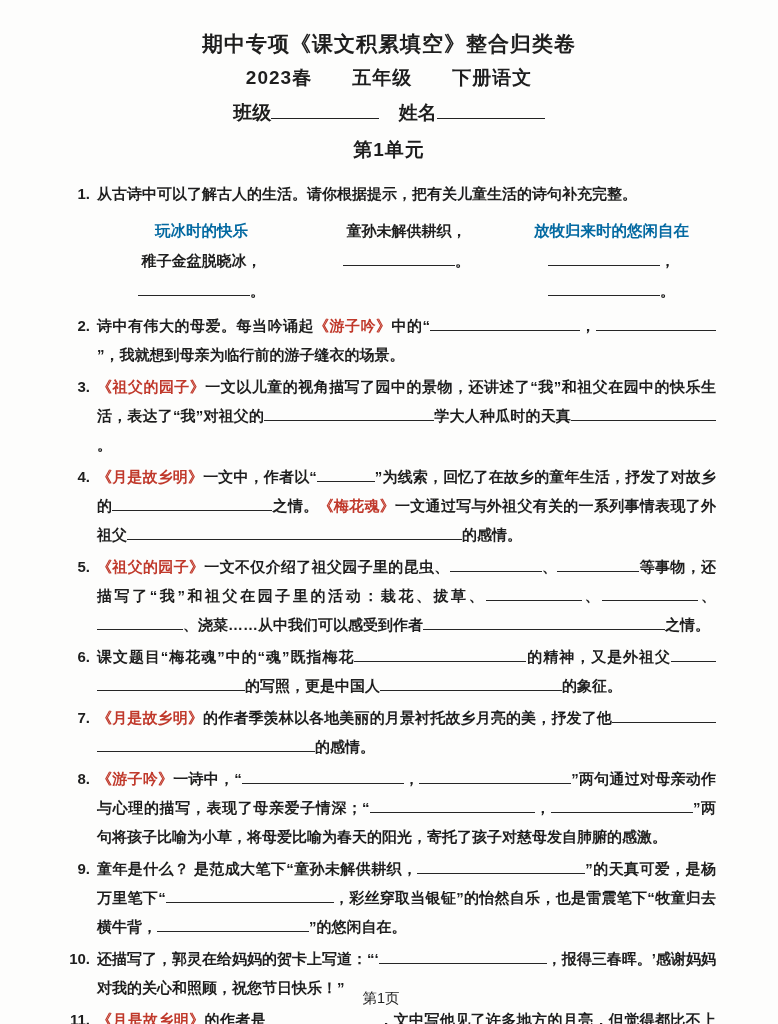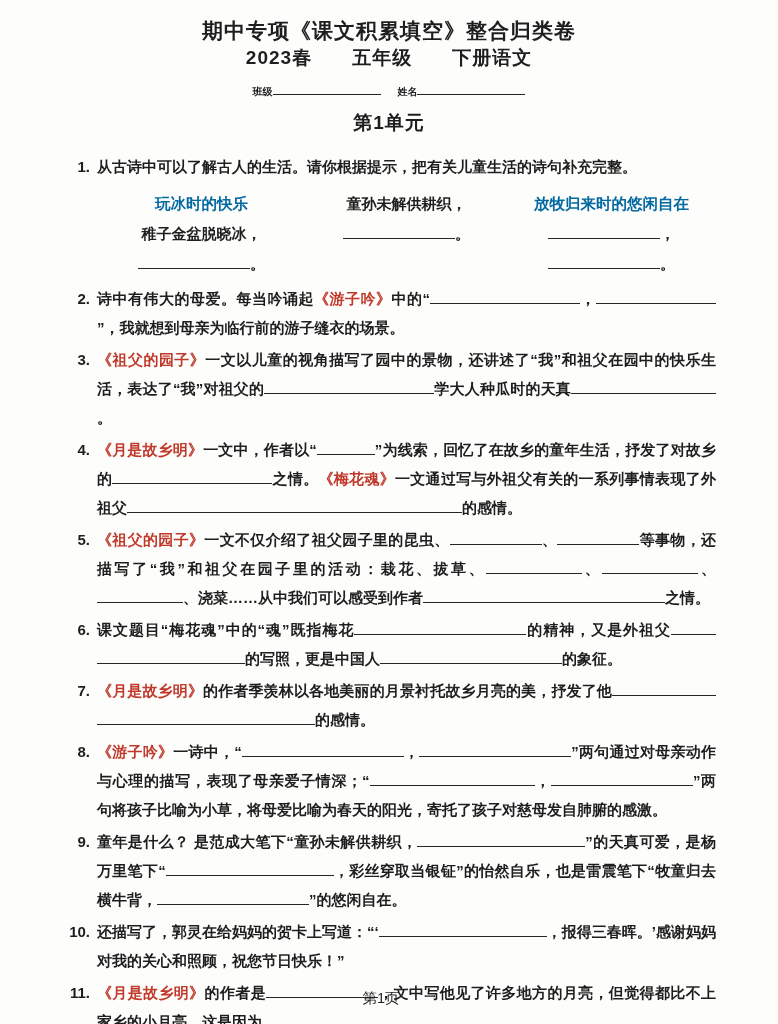--- a/index.html
+++ b/index.html
@@ -6,29 +6,29 @@
   body{background:#d8d8d8;font-family:"Liberation Sans",sans-serif;}
   .page{
     position:relative;
     width:778px;height:1024px;
     margin:0 auto;
     background:#fdfdfc;
     color:#1e1e1e;
     overflow:hidden;
     box-sizing:border-box;
   }
-  .header{padding-top:17px;text-align:center;}
+  .header{padding-top:30px;text-align:center;}
   .doc-title{
     font-size:21px;font-weight:700;letter-spacing:1px;margin:0;
   }
   .doc-subtitle{
-    font-size:19px;font-weight:700;letter-spacing:1px;
+    font-size:19px;font-weight:700;margin-top:7px;letter-spacing:1px;
   }
   .id-line{
-    font-size:10px;font-weight:600;margin-top:9px;
+    font-size:19px;font-weight:600;margin-top:9px;
   }
   .id-blank{
     display:inline-block;width:108px;height:14px;
     border-bottom:1.6px solid #222;margin-right:14px;
   }
   .id-blank:last-child{margin-right:0;}
   .section-title{
     font-size:19px;font-weight:700;margin-top:11px;letter-spacing:1px;
   }
   .questions{

